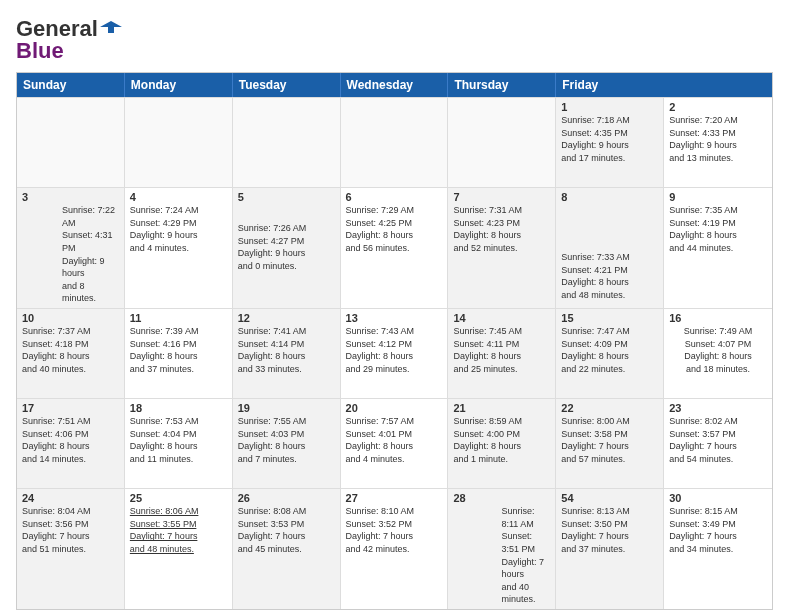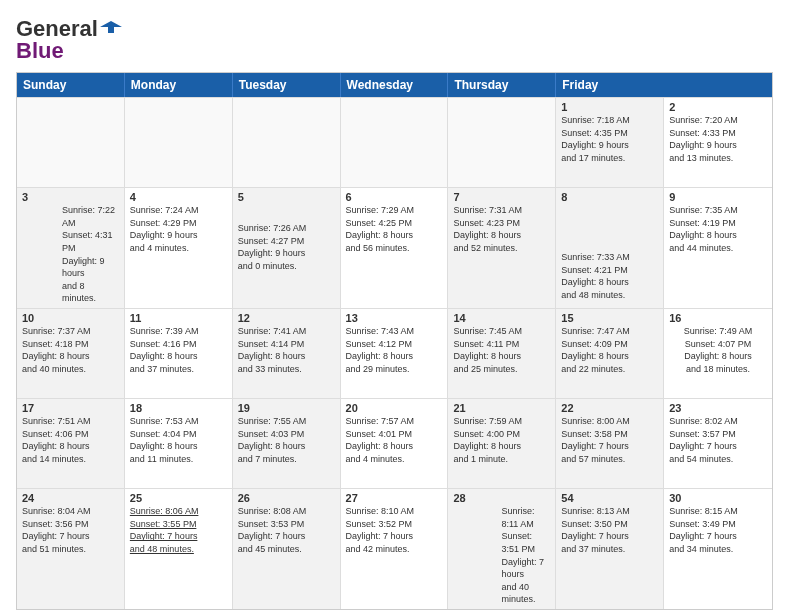--- a/index.html
+++ b/index.html
@@ -273,21 +273,21 @@
           </div>
           <div class="cal-cell">
             <span class="day-number">20</span>
             <div class="cell-text" style="white-space: pre-line;">Sunrise: 7:57 AM
 Sunset: 4:01 PM
 Daylight: 8 hours
 and 4 minutes.</div>
           </div>
           <div class="cal-cell shaded">
             <span class="day-number">21</span>
-            <div class="cell-text" style="white-space: pre-line;">Sunrise: 7:59 AM
+            <div class="cell-text" style="white-space: pre-line;">Sunrise: 8:59 AM
 Sunset: 4:00 PM
 Daylight: 8 hours
 and 1 minute.</div>
           </div>
           <div class="cal-cell shaded">
             <span class="day-number">22</span>
             <div class="cell-text" style="white-space: pre-line;">Sunrise: 8:00 AM
 Sunset: 3:58 PM
 Daylight: 7 hours
 and 57 minutes.</div>

